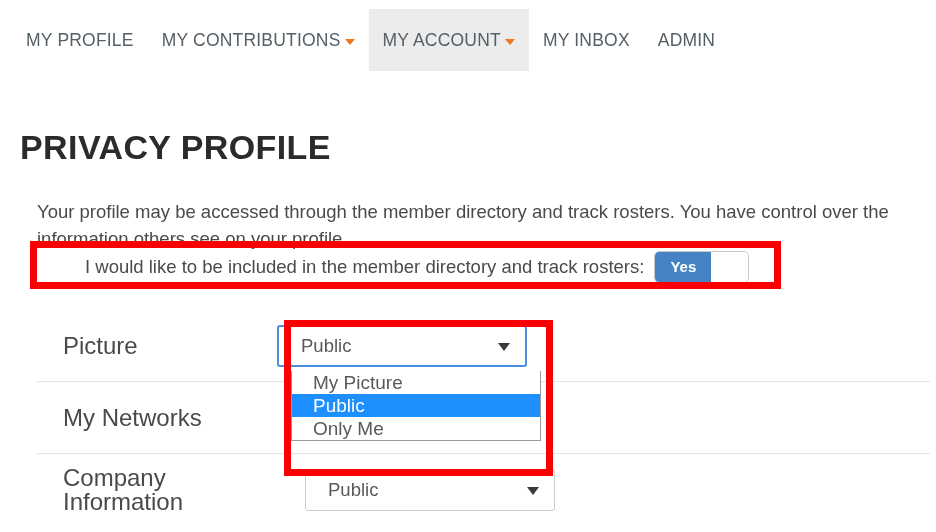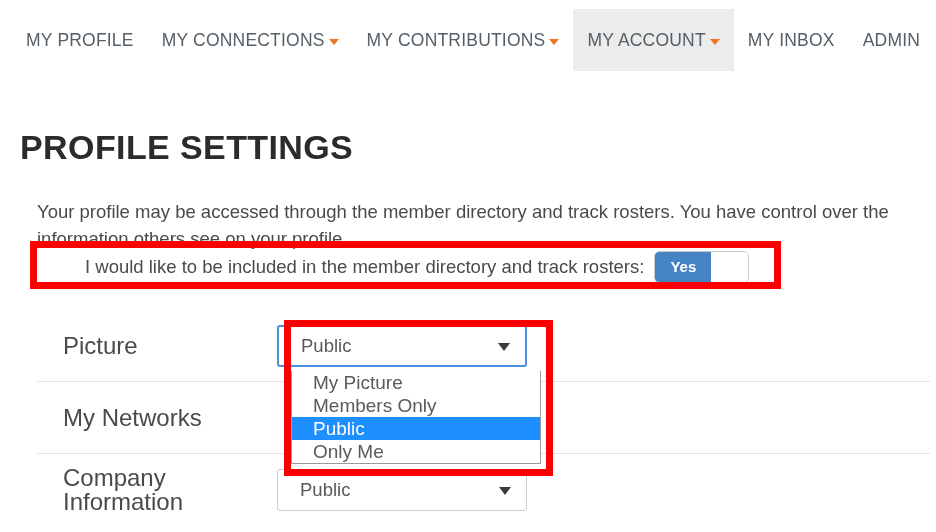--- a/index.html
+++ b/index.html
@@ -131,21 +131,21 @@
     top: 310px;
     width: 893px;
   }
   .setting-row {
     position: relative;
     border-bottom: 1px solid #e4e4e4;
     height: 71px;
     display: flex;
     align-items: center;
   }
-  .setting-row.last { border-bottom: none; }
+  .setting-row.last { border-bottom: none; gap: 28px; }
   .setting-name {
     width: 240px;
     font-size: 24px;
     color: #4a4a4a;
     line-height: 24px;
     padding-left: 26px;
     box-sizing: border-box;
   }
 
   .select-box {
@@ -218,40 +218,36 @@
   #annot-picture { left: 284px; top: 320px; width: 269px; height: 156px; }
 </style>
 </head>
 <body>
 
 <div class="navbar">
   <div class="nav-item">
     <span class="nav-label">MY PROFILE</span>
   </div>
   <div class="nav-item">
-    <span class="nav-label">MY CONNECTIONS</span>
-    <span class="caret"></span>
-  </div>
-  <div class="nav-item">
     <span class="nav-label">MY CONTRIBUTIONS</span>
     <span class="caret"></span>
   </div>
   <div class="nav-item active">
     <span class="nav-label">MY ACCOUNT</span>
     <span class="caret"></span>
   </div>
   <div class="nav-item">
     <span class="nav-label">MY INBOX</span>
   </div>
   <div class="nav-item">
     <span class="nav-label">ADMIN</span>
   </div>
 </div>
 
-<div class="page-title">PROFILE SETTINGS</div>
+<div class="page-title">PRIVACY PROFILE</div>
 <div class="intro">Your profile may be accessed through the member directory and track rosters. You have control over the information others see on your profile.</div>
 
 <div class="optin-row">
   <span class="optin-label">I would like to be included in the member directory and track rosters:</span>
   <div class="toggle">
     <div class="toggle-on">Yes</div>
     <div class="toggle-off"></div>
   </div>
 </div>
 
@@ -274,19 +270,18 @@
     <div class="select-box">
       <span class="select-value">Public</span>
       <span class="select-arrow"></span>
     </div>
   </div>
 
 </div>
 
 <div class="dropdown-list">
   <div class="dropdown-option">My Picture</div>
-  <div class="dropdown-option">Members Only</div>
   <div class="dropdown-option selected">Public</div>
   <div class="dropdown-option">Only Me</div>
 </div>
 
 <div class="annot" id="annot-optin"></div>
 <div class="annot" id="annot-picture"></div>
 
 </body></html>

